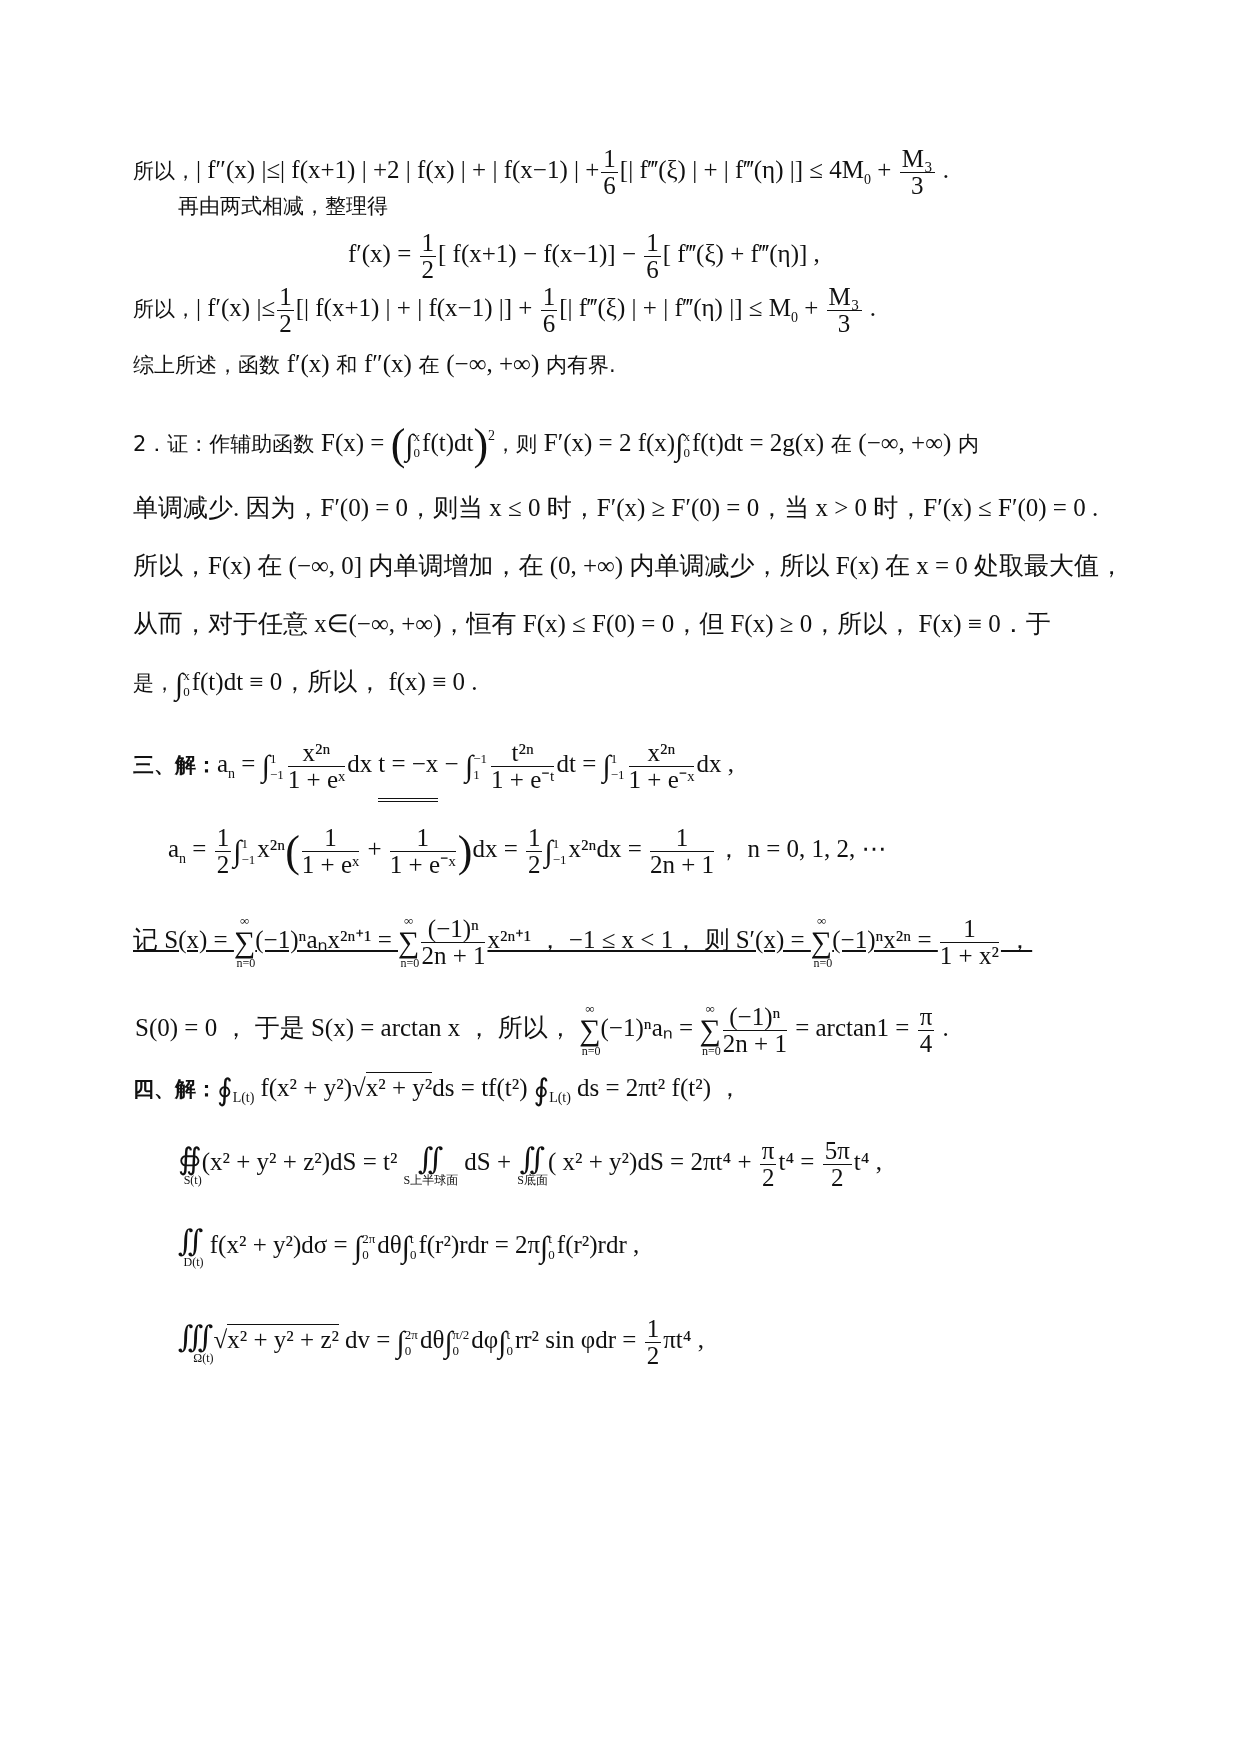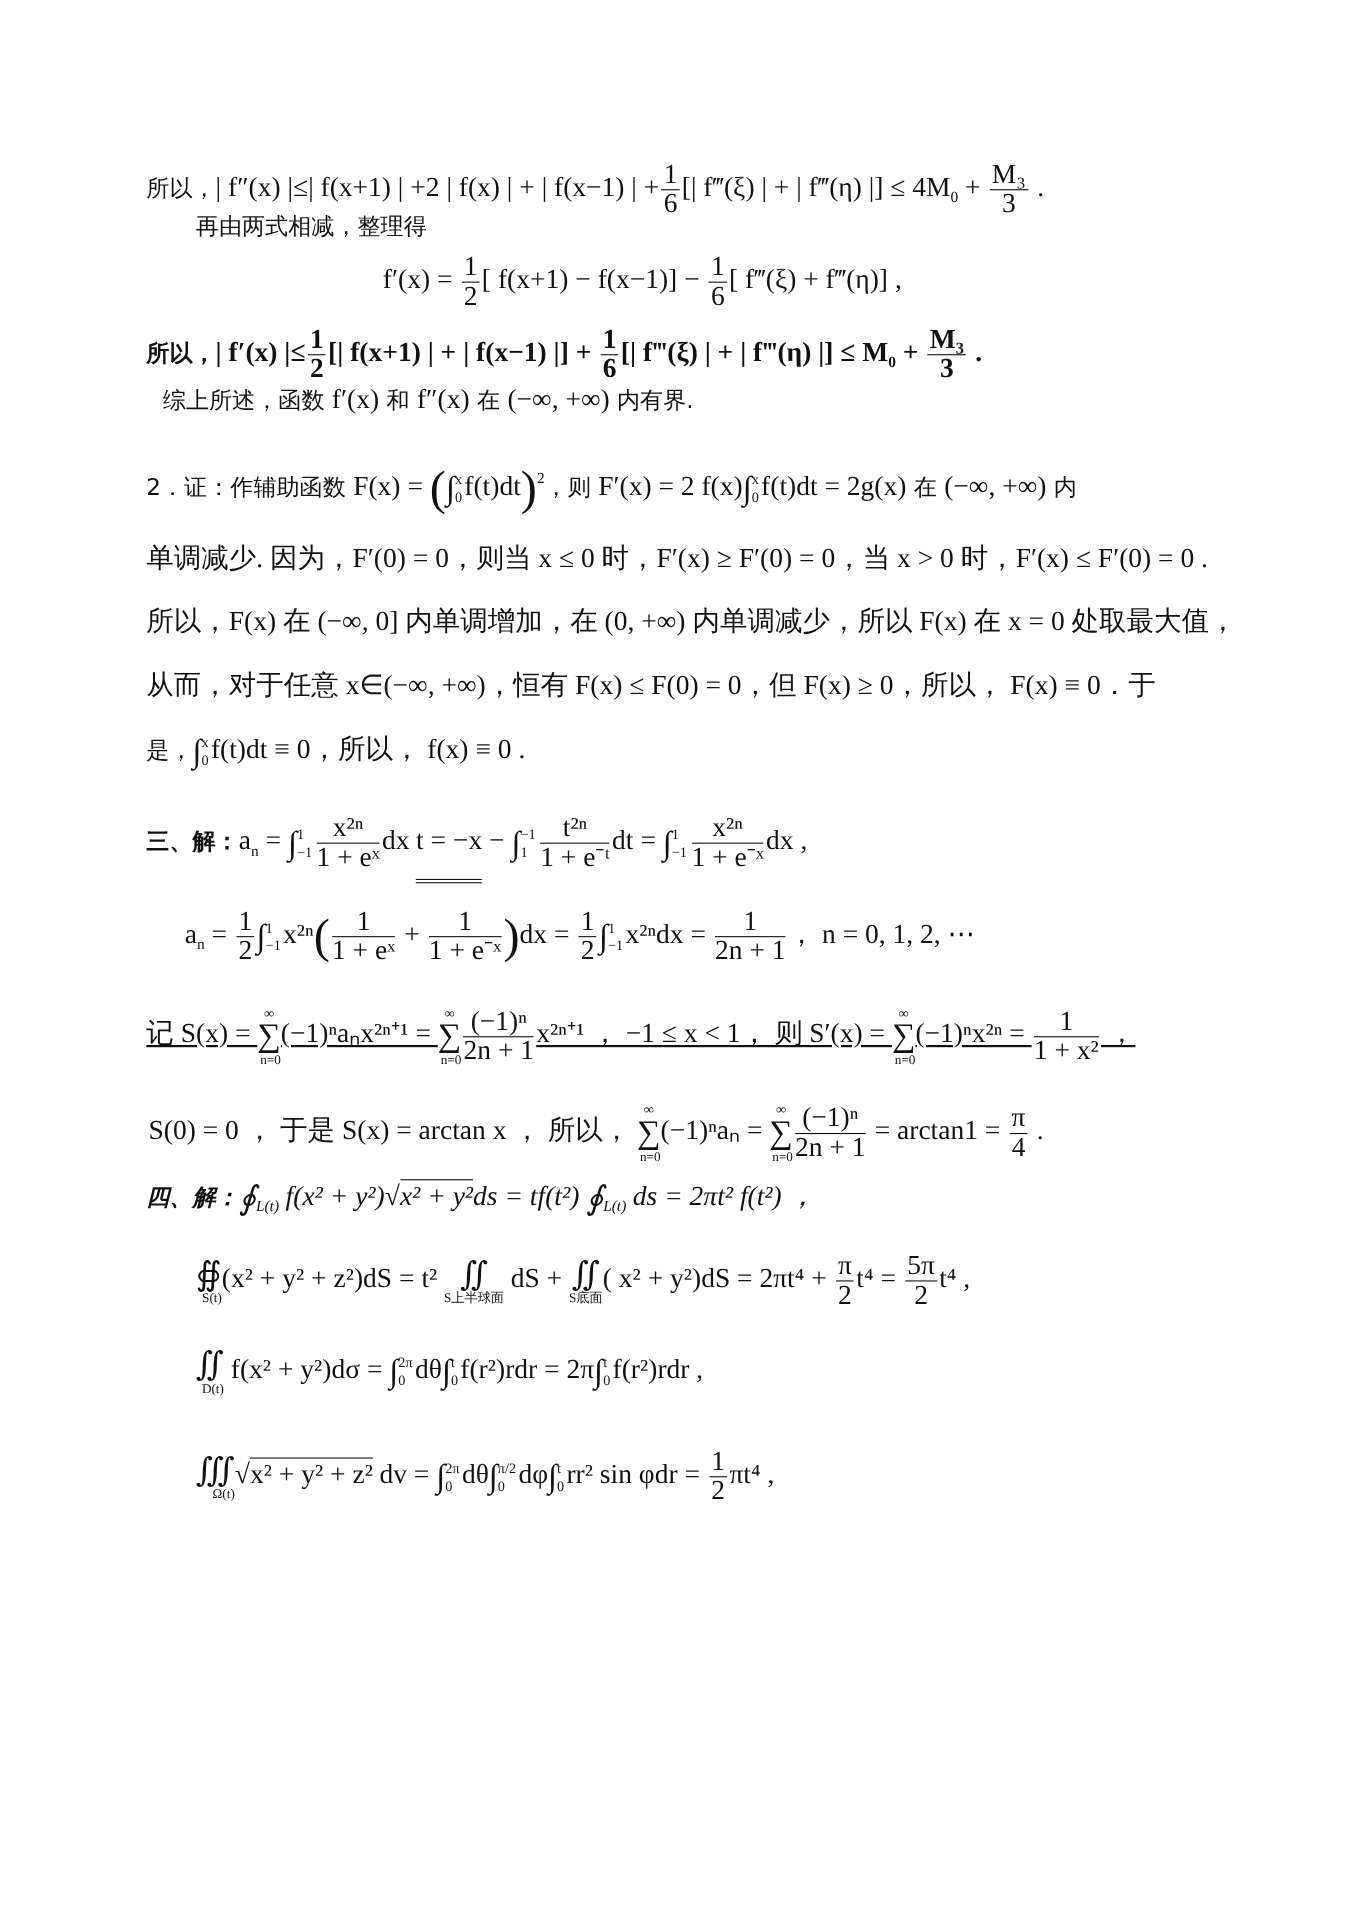--- a/index.html
+++ b/index.html
@@ -30,25 +30,25 @@
 <div class="line" style="left:133px;top:146px;">
   <span class="cjk">所以，</span><span class="m">| f″(x) |≤| f(x+1) | +2 | f(x) | + | f(x−1) | +</span><span class="frac m"><span class="num">1</span><span>6</span></span><span class="m">[| f‴(ξ) | + | f‴(η) |] ≤ 4M</span><span class="sub">0</span><span class="m"> + </span><span class="frac m"><span class="num">M₃</span><span>3</span></span><span class="m"> .</span>
 </div>
 
 <div class="line cjk" style="left:178px;top:190px;">再由两式相减，整理得</div>
 
 <div class="line" style="left:328px;top:230px;margin-left:20px;">
   <span class="m">f′(x) = </span><span class="frac m"><span class="num">1</span><span>2</span></span><span class="m">[ f(x+1) − f(x−1)] − </span><span class="frac m"><span class="num">1</span><span>6</span></span><span class="m">[ f‴(ξ) + f‴(η)] ,</span>
 </div>
 
-<div class="line" style="left:133px;top:296px;font-weight:bold;">
+<div class="line" style="left:133px;top:284px;">
   <span class="cjk">所以，</span><span class="m">| f′(x) |≤</span><span class="frac m"><span class="num">1</span><span>2</span></span><span class="m">[| f(x+1) | + | f(x−1) |] + </span><span class="frac m"><span class="num">1</span><span>6</span></span><span class="m">[| f‴(ξ) | + | f‴(η) |] ≤ M</span><span class="sub">0</span><span class="m"> + </span><span class="frac m"><span class="num">M₃</span><span>3</span></span><span class="m"> .</span>
 </div>
 
-<div class="line" style="left:148px;top:348px;">
+<div class="line" style="left:133px;top:348px;">
   <span class="cjk">综上所述，函数 </span><span class="m">f′(x)</span><span class="cjk"> 和 </span><span class="m">f″(x)</span><span class="cjk"> 在 </span><span class="m">(−∞, +∞)</span><span class="cjk"> 内有界.</span>
 </div>
 
 <div class="line" style="left:133px;top:420px;">
   <span class="cjk">2．证：作辅助函数 </span><span class="m">F(x) = </span><span class="paren m">(</span><span class="int">∫</span><span class="lim"><span>x</span><span>0</span></span><span class="m">f(t)dt</span><span class="paren m">)</span><span class="sup">2</span><span class="cjk">，则  </span><span class="m">F′(x) = 2 f(x)</span><span class="int">∫</span><span class="lim"><span>x</span><span>0</span></span><span class="m">f(t)dt = 2g(x)</span><span class="cjk"> 在 </span><span class="m">(−∞, +∞)</span><span class="cjk"> 内</span>
 </div>
 
 <div class="line m" style="left:133px;top:492px;">单调减少. 因为，F′(0) = 0，则当 x ≤ 0 时，F′(x) ≥ F′(0) = 0，当 x &gt; 0 时，F′(x) ≤ F′(0) = 0 .</div>
 
 <div class="line m" style="left:133px;top:550px;">所以，F(x) 在 (−∞, 0] 内单调增加，在 (0, +∞) 内单调减少，所以 F(x) 在 x = 0 处取最大值，</div>
@@ -68,21 +68,21 @@
 </div>
 
 <div class="line" style="left:133px;top:915px;text-decoration:underline;">
   <span class="m">记   S(x) = </span><span class="big"><span class="top">∞</span><span class="sym">∑</span><span class="bot">n=0</span></span><span class="m">(−1)ⁿaₙx²ⁿ⁺¹ = </span><span class="big"><span class="top">∞</span><span class="sym">∑</span><span class="bot">n=0</span></span><span class="frac m"><span class="num">(−1)ⁿ</span><span>2n + 1</span></span><span class="m">x²ⁿ⁺¹ ，  −1 ≤ x &lt; 1，  则   S′(x) = </span><span class="big"><span class="top">∞</span><span class="sym">∑</span><span class="bot">n=0</span></span><span class="m">(−1)ⁿx²ⁿ = </span><span class="frac m"><span class="num">1</span><span>1 + x²</span></span><span class="m"> ，</span>
 </div>
 
 <div class="line" style="left:135px;top:1003px;">
   <span class="m">S(0) = 0 ，  于是   S(x) = arctan x ，  所以，  </span><span class="big"><span class="top">∞</span><span class="sym">∑</span><span class="bot">n=0</span></span><span class="m">(−1)ⁿaₙ = </span><span class="big"><span class="top">∞</span><span class="sym">∑</span><span class="bot">n=0</span></span><span class="frac m"><span class="num">(−1)ⁿ</span><span>2n + 1</span></span><span class="m"> = arctan1 = </span><span class="frac m"><span class="num">π</span><span>4</span></span><span class="m"> .</span>
 </div>
 
-<div class="line" style="left:133px;top:1072px;font-style:italic;">
+<div class="line" style="left:133px;top:1072px;">
   <span class="cjk" style="font-weight:bold;">四、解：</span><span class="int">∮</span><span class="sub">L(t)</span> <span class="m">f(x² + y²)</span><span class="m">√</span><span class="m sqrt">x² + y²</span><span class="m">ds = tf(t²)</span> <span class="int">∮</span><span class="sub">L(t)</span> <span class="m">ds = 2πt² f(t²) ，</span>
 </div>
 
 <div class="line" style="left:178px;top:1138px;">
   <span class="big"><span class="sym">∯</span><span class="bot">S(t)</span></span><span class="m">(x² + y² + z²)dS = t²</span>  <span class="big"><span class="sym">∬</span><span class="bot">S上半球面</span></span>  <span class="m">dS + </span><span class="big"><span class="sym">∬</span><span class="bot">S底面</span></span><span class="m">( x² + y²)dS = 2πt⁴ + </span><span class="frac m"><span class="num">π</span><span>2</span></span><span class="m">t⁴ = </span><span class="frac m"><span class="num">5π</span><span>2</span></span><span class="m">t⁴ ,</span>
 </div>
 
 <div class="line" style="left:178px;top:1226px;">
   <span class="big"><span class="sym">∬</span><span class="bot">D(t)</span></span><span class="m"> f(x² + y²)dσ = </span><span class="int">∫</span><span class="lim"><span>2π</span><span>0</span></span><span class="m">dθ</span><span class="int">∫</span><span class="lim"><span>t</span><span>0</span></span><span class="m">f(r²)rdr = 2π</span><span class="int">∫</span><span class="lim"><span>t</span><span>0</span></span><span class="m">f(r²)rdr ,</span>
 </div>

